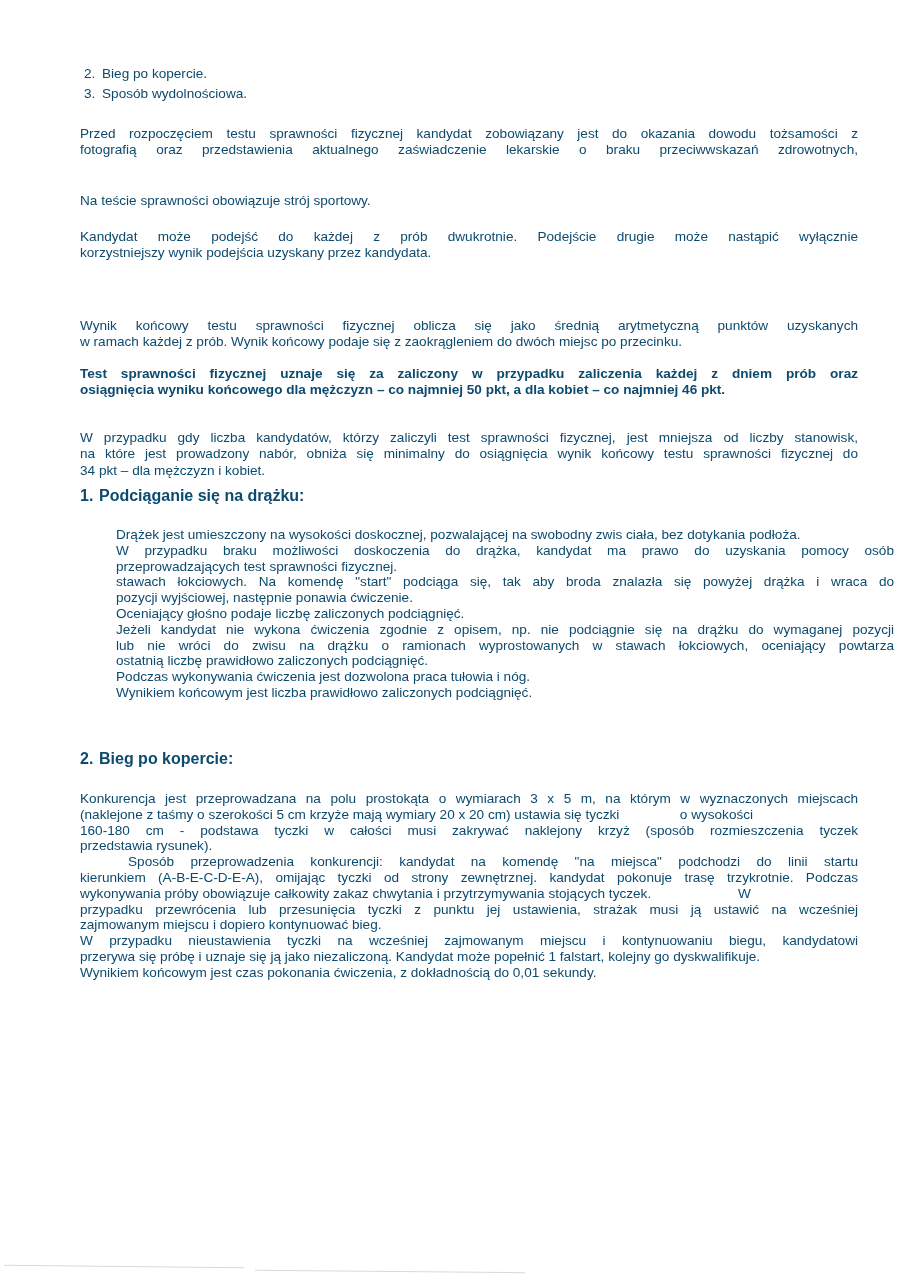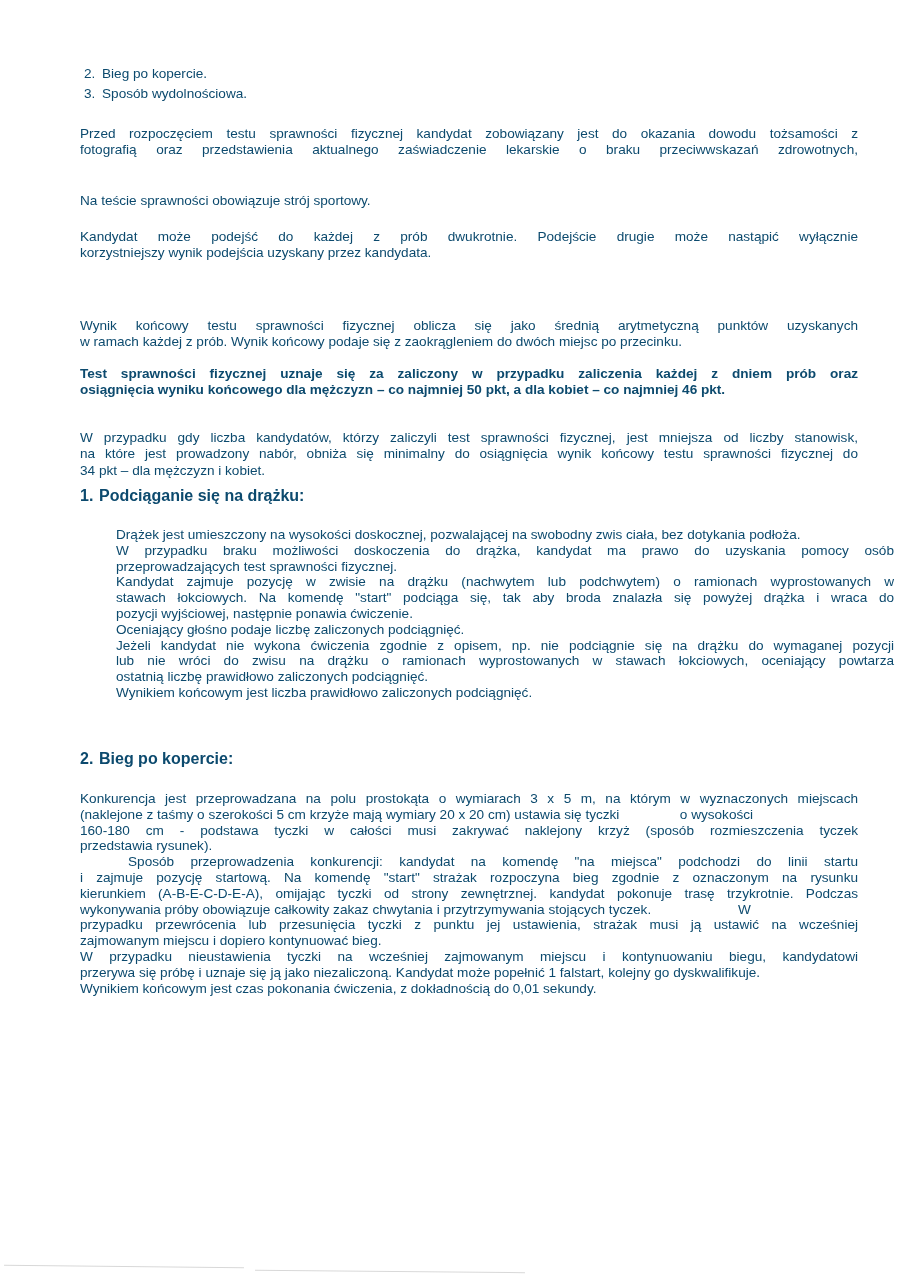--- a/index.html
+++ b/index.html
@@ -63,41 +63,40 @@
   </div>
 
   <div class="heading" style="top:488px;">
     <span class="num">1.</span><span>Podciąganie się na drążku:</span>
   </div>
 
   <div class="blk" style="top:527px; line-height:15.8px;margin-left:36px;">
     <span class="line">Drążek jest umieszczony na wysokości doskocznej, pozwalającej na swobodny zwis ciała, bez dotykania podłoża.</span>
     <span class="just">W przypadku braku możliwości doskoczenia do drążka, kandydat ma prawo do uzyskania pomocy osób</span>
     <span class="line">przeprowadzających test sprawności fizycznej.</span>
-    <span class="just">Kandydat zajmuje pozycję w zwisie na drążku (nachwytem lub podchwytem) o ramionach wyprostowanych w</span>
     <span class="just">stawach łokciowych. Na komendę "start" podciąga się, tak aby broda znalazła się powyżej drążka i wraca do</span>
     <span class="line">pozycji wyjściowej, następnie ponawia ćwiczenie.</span>
     <span class="line">Oceniający głośno podaje liczbę zaliczonych podciągnięć.</span>
     <span class="just">Jeżeli kandydat nie wykona ćwiczenia zgodnie z opisem, np. nie podciągnie się na drążku do wymaganej pozycji</span>
     <span class="just">lub nie wróci do zwisu na drążku o ramionach wyprostowanych w stawach łokciowych, oceniający powtarza</span>
     <span class="line">ostatnią liczbę prawidłowo zaliczonych podciągnięć.</span>
+    <span class="line">Podczas wykonywania ćwiczenia jest dozwolona praca tułowia i nóg.</span>
     <span class="line">Wynikiem końcowym jest liczba prawidłowo zaliczonych podciągnięć.</span>
   </div>
 
   <div class="heading" style="top:751px;">
     <span class="num">2.</span><span>Bieg po kopercie:</span>
   </div>
 
   <div class="blk" style="top:791px; line-height:15.8px;">
     <span class="just">Konkurencja jest przeprowadzana na polu prostokąta o wymiarach 3 x 5 m, na którym w wyznaczonych miejscach</span>
     <span class="line" style="white-space:pre;">(naklejone z taśmy o szerokości 5 cm krzyże mają wymiary 20 x 20 cm) ustawia się tyczki                o wysokości</span>
     <span class="just">160-180 cm - podstawa tyczki w całości musi zakrywać naklejony krzyż (sposób rozmieszczenia tyczek</span>
     <span class="line">przedstawia rysunek).</span>
     <span class="just indent">Sposób przeprowadzenia konkurencji: kandydat na komendę "na miejsca" podchodzi do linii startu</span>
-    <span class="just">i zajmuje pozycję startową. Na komendę "start" strażak rozpoczyna bieg zgodnie z oznaczonym na rysunku</span>
     <span class="just">kierunkiem (A-B-E-C-D-E-A), omijając tyczki od strony zewnętrznej. kandydat pokonuje trasę trzykrotnie. Podczas</span>
     <span class="line" style="white-space:pre;">wykonywania próby obowiązuje całkowity zakaz chwytania i przytrzymywania stojących tyczek.                       W</span>
     <span class="just">przypadku przewrócenia lub przesunięcia tyczki z punktu jej ustawienia, strażak musi ją ustawić na wcześniej</span>
     <span class="line">zajmowanym miejscu i dopiero kontynuować bieg.</span>
     <span class="just">W przypadku nieustawienia tyczki na wcześniej zajmowanym miejscu i kontynuowaniu biegu, kandydatowi</span>
     <span class="line">przerywa się próbę i uznaje się ją jako niezaliczoną. Kandydat może popełnić 1 falstart, kolejny go dyskwalifikuje.</span>
     <span class="line">Wynikiem końcowym jest czas pokonania ćwiczenia, z dokładnością do 0,01 sekundy.</span>
   </div>
 
   <div class="scan-line" style="left:4px; top:1266px; width:240px; transform:rotate(0.6deg);"></div>

